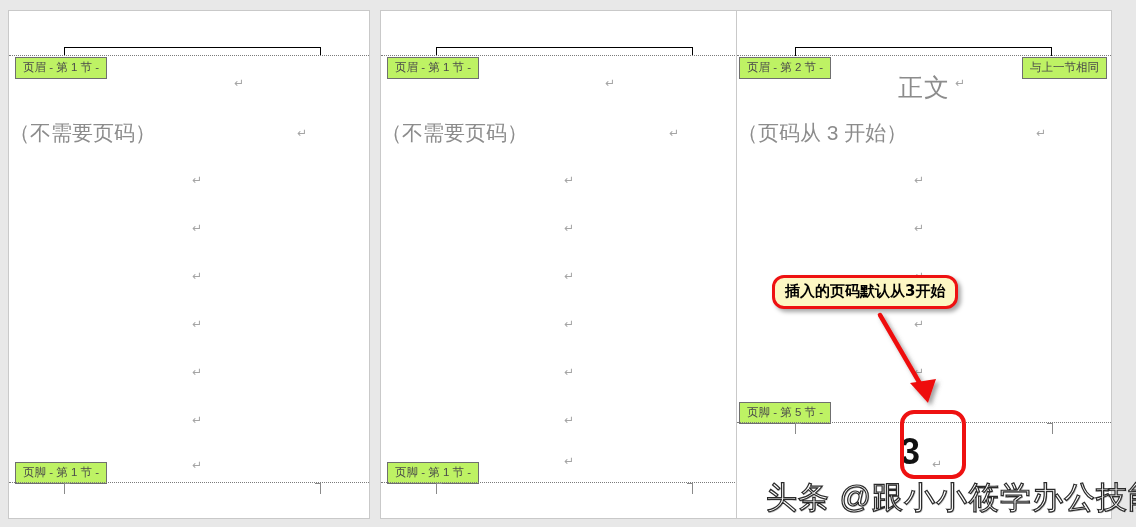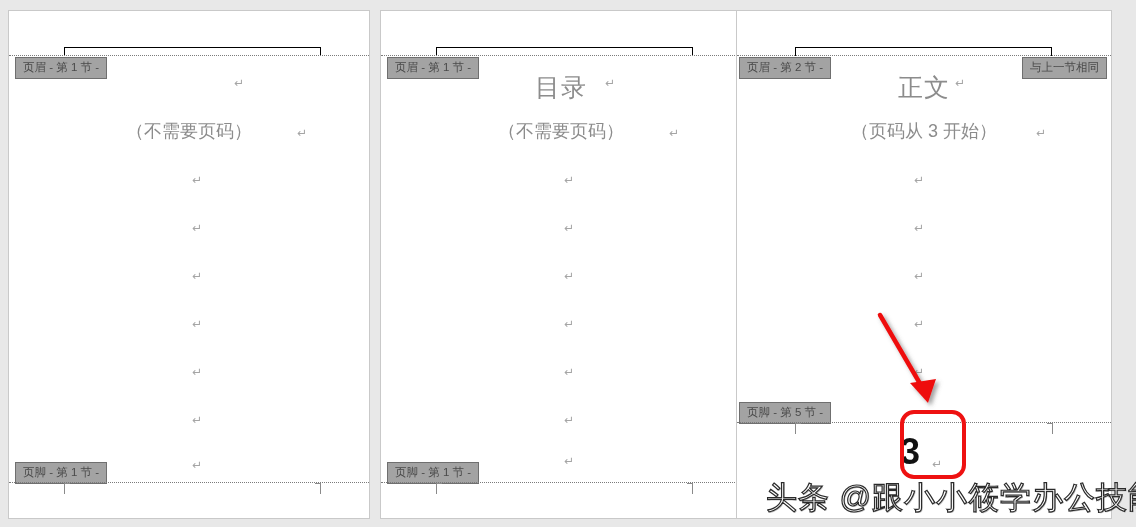--- a/index.html
+++ b/index.html
@@ -78,21 +78,21 @@
     content: "";
     position: absolute;
     top: 0; right: 0;
     width: 6px; height: 1px;
     background: #8a8a8a;
   }
 
   
   .hf-tag {
     position: absolute;
-    background: #a3a3a3;
+    background: #bef264;
     border: 1px solid #6f6f6f;
     color: #4a4a4a;
     font-size: 11.5px;
     line-height: 17px;
     padding: 1px 7px 2px 7px;
     white-space: nowrap;
     font-family: "Liberation Sans", "DejaVu Sans", sans-serif;
   }
 
   
@@ -102,23 +102,22 @@
     text-align: center;
     color: #8c8c8c;
     font-size: 25px;
     letter-spacing: 1px;
     font-family: "Liberation Sans", "DejaVu Sans", sans-serif;
     white-space: nowrap;
   }
   .doc-sub {
     position: absolute;
     width: 100%;
-    text-align: center;
     color: #8c8c8c;
-    font-size: 18px;
+    font-size: 21px;
     letter-spacing: 0px;
     font-family: "Liberation Sans", "DejaVu Sans", sans-serif;
     white-space: nowrap;
   }
   .pilcrow {
     position: absolute;
     color: #a5a5a5;
     font-size: 12px;
     line-height: 12px;
     font-family: "DejaVu Sans", sans-serif;
@@ -229,21 +228,20 @@
     <div class="corner-tick flip" style="left:55px; top:472px;"></div>
     <div class="corner-tick flipL" style="left:311px; top:472px;"></div>
   </div>
 
   <div class="page" id="page2">
     <div class="header-rule" style="left:55px; top:36px; width:257px;"></div>
     <div class="dot-line" style="left:0px; top:44px; width:360px;"></div>
 
     <div class="hf-tag" style="left:6px; top:46px;">页眉 - 第 1 节 -</div>
 
-    <div class="doc-title" style="top:60px;">目录</div>
     <span class="pilcrow after-title" style="left:224px; top:66px;">↵</span>
 
     <div class="doc-sub" style="top:108px;">（不需要页码）</div>
     <span class="pilcrow" style="left:288px; top:116px;">↵</span>
 
     <span class="pilcrow" style="left:183px; top:163px;">↵</span>
     <span class="pilcrow" style="left:183px; top:211px;">↵</span>
     <span class="pilcrow" style="left:183px; top:259px;">↵</span>
     <span class="pilcrow" style="left:183px; top:307px;">↵</span>
     <span class="pilcrow" style="left:183px; top:355px;">↵</span>
@@ -281,20 +279,21 @@
     <div class="hf-tag" style="left:2px; top:391px;">页脚 - 第 5 节 -</div>
 
     <div class="dot-line" style="left:0px; top:411px; width:374px;"></div>
     <div class="corner-tick flip" style="left:58px; top:412px;"></div>
     <div class="corner-tick flipL" style="left:315px; top:412px;"></div>
 
     <div class="page-number" style="left:163px; top:423px;">3</div>
     <span class="pilcrow" style="left:195px; top:447px;">↵</span>
   </div>
 
+  <div class="callout" style="left:772px; top:275px;">插入的页码默认从3开始</div>
 
   <svg class="arrow-svg" style="left:860px; top:305px;" width="110" height="110" viewBox="0 0 110 110">
     <defs>
       <filter id="arrShadow" x="-40%" y="-40%" width="200%" height="200%">
         <feDropShadow dx="3" dy="3" stdDeviation="2.2" flood-color="#555" flood-opacity="0.55"></feDropShadow>
       </filter>
     </defs>
     <g filter="url(#arrShadow)">
       <line x1="20" y1="10" x2="62" y2="82" stroke="#ee1111" stroke-width="4.5" stroke-linecap="round"></line>
       <polygon points="68,98 50,78 76,74" fill="#ee1111"></polygon>

